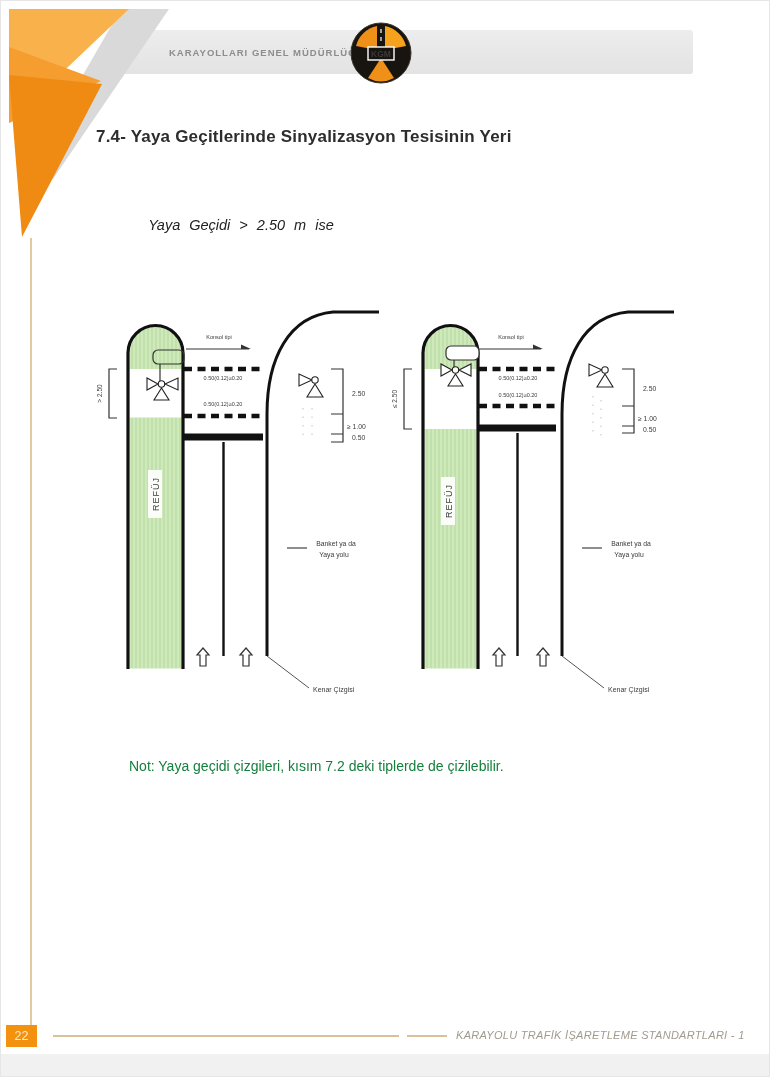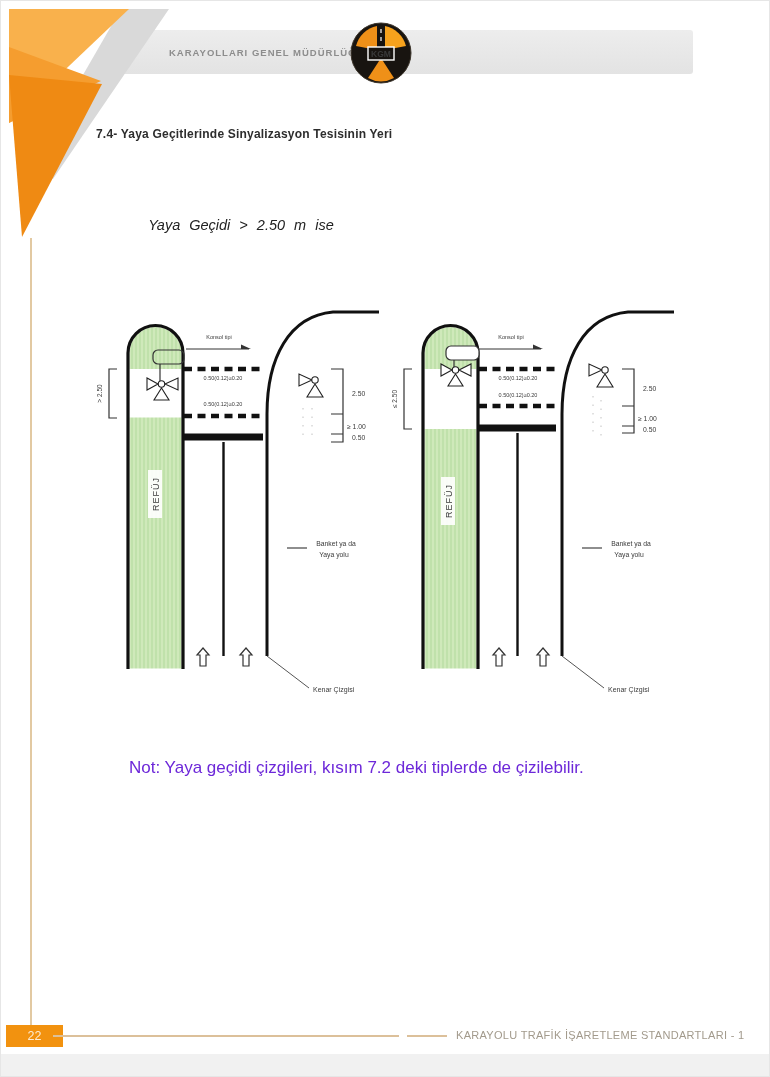--- a/index.html
+++ b/index.html
@@ -14,38 +14,38 @@
      clip-path:polygon(120px 8px,168px 8px,52px 178px,30px 164px);}
   .tri-light{left:0;top:0;width:260px;height:260px;background:#f9b14c;
      clip-path:polygon(8px 8px,128px 8px,8px 122px);}
   .tri-mid{left:0;top:0;width:260px;height:260px;background:#f59d2f;
      clip-path:polygon(8px 46px,100px 80px,8px 122px);}
   .tri-dark{left:0;top:0;width:260px;height:260px;background:#ef8a13;
      clip-path:polygon(8px 74px,101px 83px,21px 236px);}
 
   .logo{left:349px;top:21px;width:62px;height:62px;}
 
-  .title{left:95px;top:126px;font-size:12px;font-weight:bold;color:#2d2d2d;letter-spacing:.2px;}
+  .title{left:95px;top:126px;font-size:17px;font-weight:bold;color:#2d2d2d;letter-spacing:.2px;}
   .caption{top:216px;width:260px;text-align:center;font-size:14.5px;color:#222;word-spacing:5px;font-style:italic;}
   .cap-left{left:110px;}
   .cap-right{left:404px;}
 
   .diagram{width:290px;height:420px;top:295px;}
   .diag-left{left:90px;}
   .diag-right{left:385px;}
   svg text{font-family:"Liberation Sans",sans-serif;fill:#3a3a3a;}
 
-  .note{left:128px;top:757px;font-size:17px;color:#6d28d9;}
+  .note{left:128px;top:757px;font-size:14px;color:#15803d;}
 
   .side-rule{left:29px;top:237px;width:2px;height:788px;background:#e2c9a2;}
-  .page-badge{left:5px;top:1024px;width:57px;height:22px;background:#f2920f;color:rgba(255,255,255,.82);
+  .page-badge{left:5px;top:1024px;width:31px;height:22px;background:#f2920f;color:rgba(255,255,255,.82);
      font-size:12.5px;text-align:center;line-height:22px;}
   .footer-rule{left:52px;top:1034px;width:346px;height:2px;background:#dcc09a;}
   .footer-rule2{left:406px;top:1034px;width:40px;height:2px;background:#dcc09a;}
-  .footer-text{left:455px;top:1028px;font-size:11px;color:#a29a8c;letter-spacing:.3px;}
+  .footer-text{left:455px;top:1028px;font-size:11px;color:#a29a8c;letter-spacing:.3px;font-style:italic;}
   .bottom-strip{left:0;top:1053px;width:768px;height:22px;background:#f1f1f1;}
 </style>
 </head>
 <body>
 
 <div class="page">
 
   <div class="abs banner"></div>
   <div class="abs gray-band"></div>
   <div class="abs tri-light"></div>

